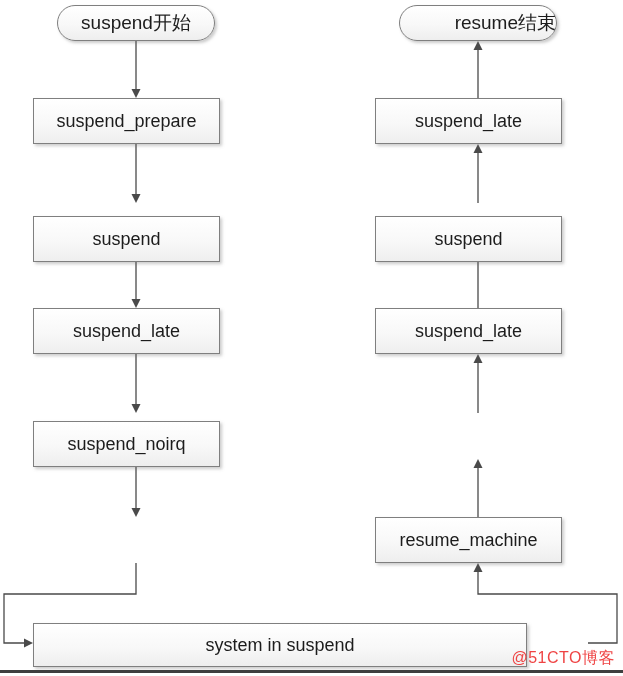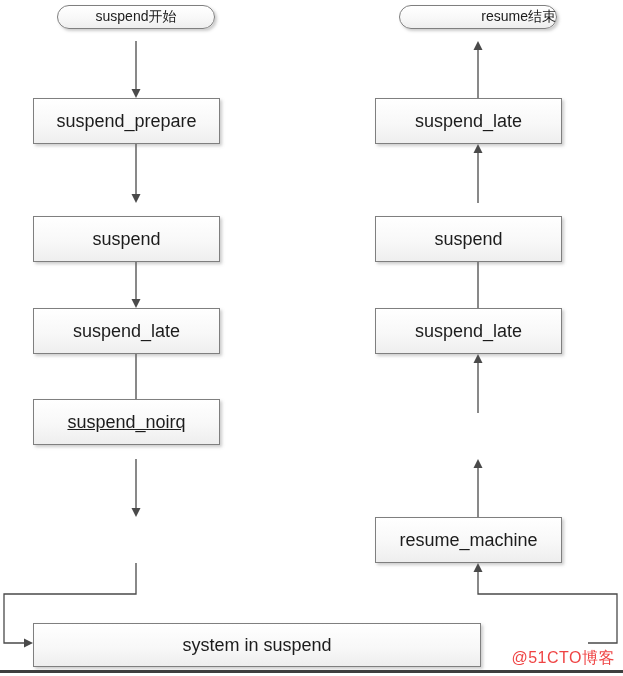--- a/index.html
+++ b/index.html
@@ -34,35 +34,35 @@
     font-size: 18px;
     white-space: nowrap;
     box-sizing: border-box;
   }
   .box {
     width: 187px;
     height: 46px;
   }
   .stadium {
     width: 158px;
-    height: 24px;
+    height: 36px;
     border-radius: 18px;
-    font-size: 14px;
+    font-size: 19px;
   }
   .wide-box {
-    width: 448px;
+    width: 494px;
     height: 44px;
     justify-content: center;
   }
   .col-left  { left: 33px; }
   .col-right { left: 375px; }
   .row-0 { top: 98px; }
   .row-1 { top: 216px; }
   .row-2 { top: 308px; }
-  .row-3 { top: 399px; text-decoration: underline; }
+  .row-3 { top: 421px; }
   .row-4 { top: 517px; }
   .bottom-line {
     position: absolute;
     left: 0;
     top: 670px;
     width: 623px;
     height: 3px;
     background: #3f3f3f;
   }
   .watermark {

